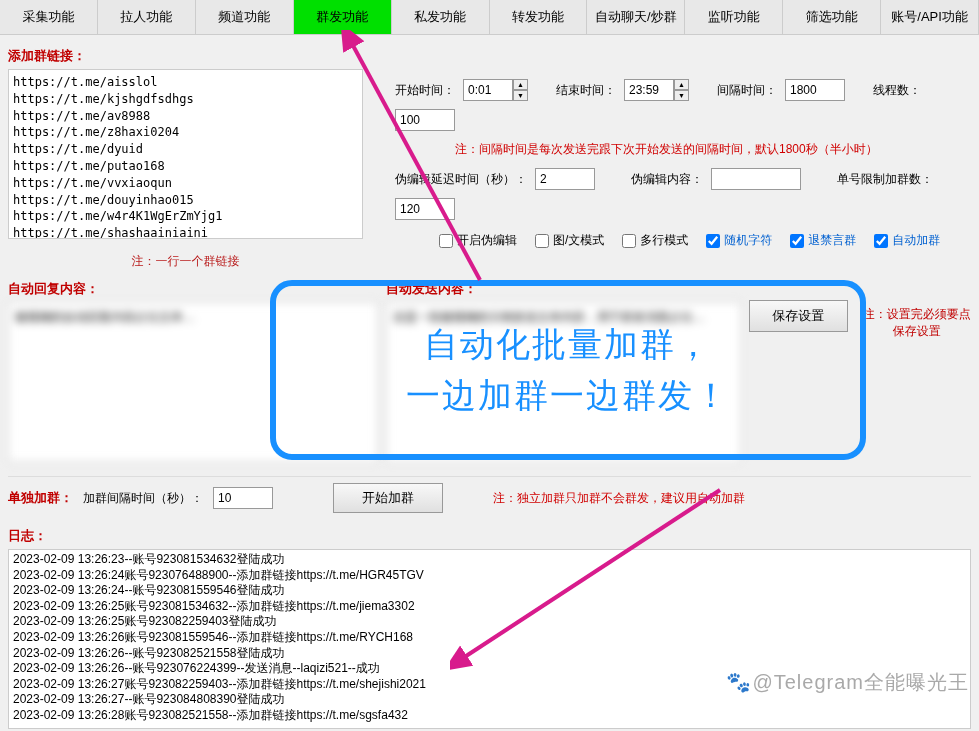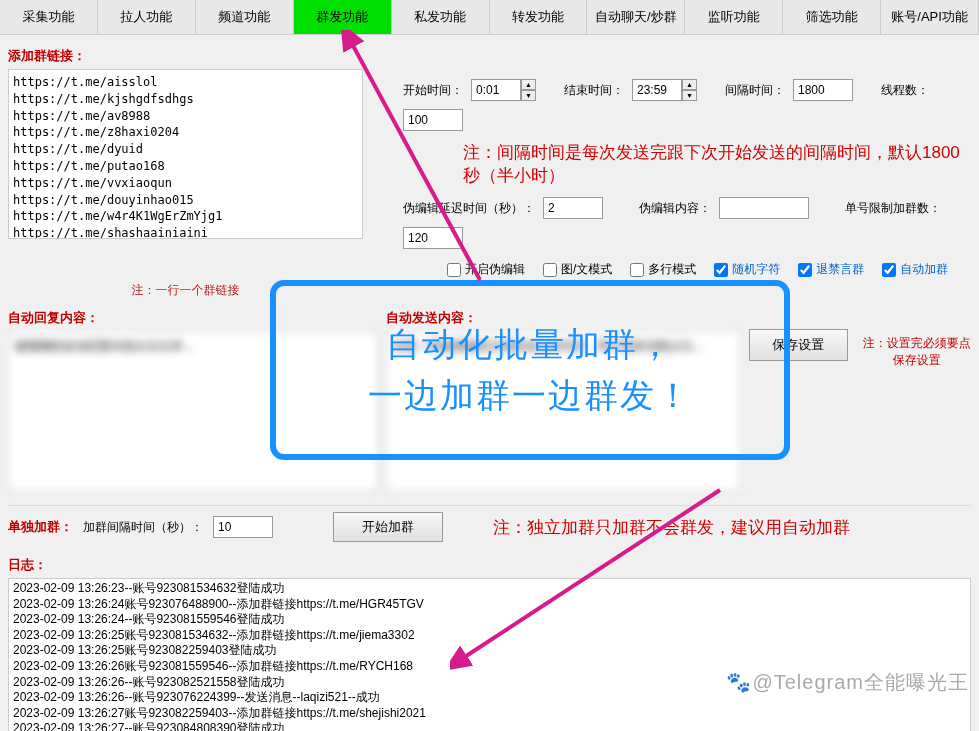--- a/index.html
+++ b/index.html
@@ -2,52 +2,52 @@
 <html><head>
 <meta charset="utf-8">
 <style>
 * { box-sizing: border-box; margin: 0; padding: 0; }
 body { font-family: "Microsoft YaHei", SimSun, Arial, sans-serif; font-size: 12px; background: #f0f0f0; width: 979px; height: 731px; overflow: hidden; position: relative; }
 .tabs { display: flex; background: #e8e8e8; border-bottom: 1px solid #ccc; }
 .tab { flex: 1; text-align: center; padding: 8px 4px; border-right: 1px solid #ccc; cursor: pointer; font-size: 13px; background: #e8e8e8; }
 .tab.active { background: #00e000; color: #000; }
 .content { padding: 8px; background: #f0f0f0; }
 .section-label { color: #c00000; font-weight: bold; font-size: 13px; margin: 4px 0; }
-.links-area { display: flex; gap: 20px; }
+.links-area { display: flex; gap: 12px; }
 .links-list { background: #fff; border: 1px solid #ccc; width: 355px; height: 170px; padding: 4px; font-family: monospace; font-size: 12px; line-height: 1.4; overflow: auto; }
 .right-panel { flex: 1; padding-left: 20px; }
 .row { display: flex; align-items: center; gap: 8px; margin: 10px 0; flex-wrap: wrap; }
 .field-label { font-size: 12px; }
 .input-sm { width: 60px; height: 22px; border: 1px solid #999; padding: 0 4px; font-size: 12px; }
 .input-md { width: 90px; height: 22px; border: 1px solid #999; padding: 0 4px; font-size: 12px; }
 .spinner { display: inline-flex; }
 .spinner input { width: 50px; height: 22px; border: 1px solid #999; padding: 0 4px; font-size: 12px; }
 .spinner .btns { display: flex; flex-direction: column; }
 .spinner .btns div { width: 15px; height: 11px; border: 1px solid #999; font-size: 7px; text-align: center; line-height: 9px; cursor: pointer; background: #eee; }
-.note-red { color: #d00000; font-size: 17px; }
+.note-red { color: #d00000; font-size: 12px; text-align: center; }
 .note-purple { color: #b91c1c; font-size: 12px; text-align: center; margin-top: 4px; }
 .checkbox-row { display: flex; gap: 18px; margin-top: 12px; align-items: center; margin-left: 44px; }
 .cb { display: flex; align-items: center; gap: 4px; font-size: 12px; }
 .cb input { width: 14px; height: 14px; }
 .cb.blue { color: #0060d0; }
 .auto-send-row { display: flex; gap: 8px; margin-top: 10px; }
 .auto-col { display: flex; flex-direction: column; }
 .auto-col .lbl { color: #c00000; font-weight: bold; font-size: 13px; margin-bottom: 4px; }
 .textarea-box { background: #fff; border: 1px solid #ccc; height: 160px; padding: 6px; font-size: 12px; filter: blur(4px); }
 .ta1 { width: 355px; }
 .ta2 { width: 370px; }
 .btn-col { display: flex; flex-direction: row; gap: 10px; margin-left: auto; padding: 20px 10px 0 0; }
 .big-btn { width: 130px; height: 32px; background: linear-gradient(#f8f8f8,#e0e0e0); border: 1px solid #999; cursor: pointer; font-size: 13px; }
 .save-note { color: #c00000; font-size: 12px; text-align: center; margin: 6px 0; }
 .solo-row { display: flex; align-items: center; gap: 10px; margin-top: 14px; padding: 6px 0; border-top:1px solid #ddd;}
 .solo-label { color: #c00000; font-weight: bold; font-size: 13px; }
 .log-section { margin-top: 8px; }
 .log-box { background: #fff; border: 1px solid #ccc; height: 180px; overflow: auto; padding: 2px 4px; font-size: 12px; line-height: 1.3; }
 .log-line { white-space: nowrap; }
-.overlay-box { position: absolute; left: 270px; top: 280px; width: 520px; height: 180px; border: 6px solid #1890ff; border-radius: 14px; background: rgba(255,255,255,0); display: flex; flex-direction: column; justify-content: center; align-items: center; pointer-events: none; }
+.overlay-box { position: absolute; left: 270px; top: 280px; width: 596px; height: 180px; border: 6px solid #1890ff; border-radius: 22px; background: rgba(255,255,255,0); display: flex; flex-direction: column; justify-content: center; align-items: center; pointer-events: none; }
 .overlay-text { color: #1890ff; font-size: 34px; font-weight: 500; letter-spacing: 2px; line-height: 1.5; text-align: center; }
 .arrow { position: absolute; pointer-events: none; }
 .watermark { position: absolute; right: 10px; bottom: 35px; color: rgba(160,160,160,0.9); font-size: 20px; font-weight: 500; letter-spacing: 1px; }
 </style>
 </head>
 <body>
 
 <div class="tabs" id="tabs-container">
     <div class="tab">采集功能</div>
     <div class="tab">拉人功能</div>

